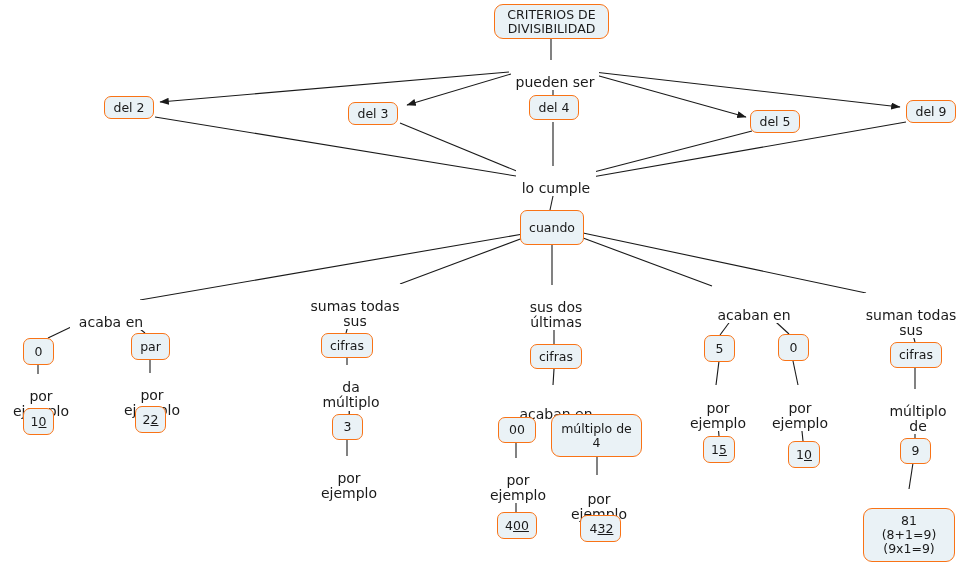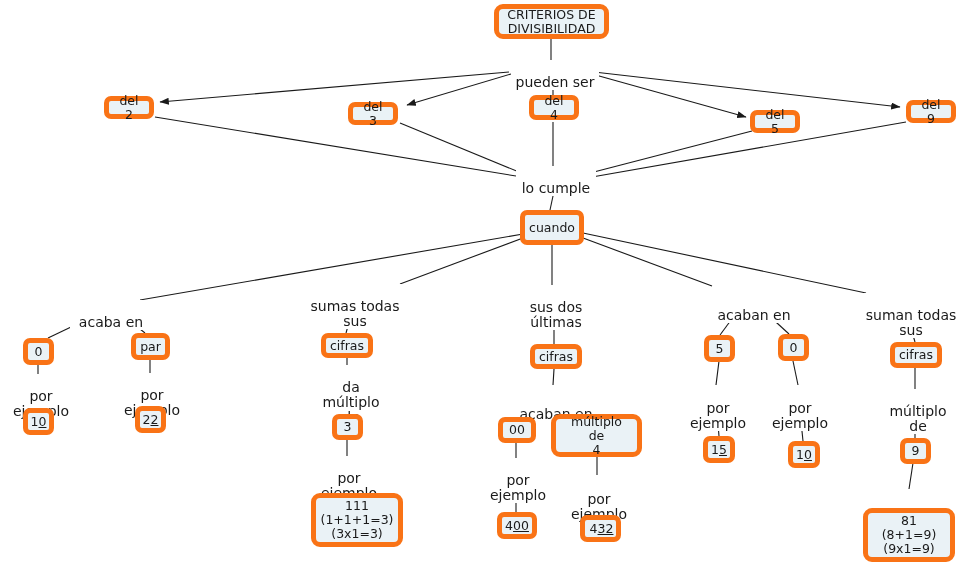--- a/index.html
+++ b/index.html
@@ -20,21 +20,21 @@
     position: absolute;
     left: 0; top: 0;
     width: 957px;
     height: 570px;
     pointer-events: none;
   }
   .node {
     position: absolute;
     box-sizing: border-box;
     background: #eaf2f6;
-    border: 5px solid #f97316;
+    border: 1px solid #f97316;
     border-radius: 7px;
     color: #1a1a1a;
     font-size: 12.5px;
     line-height: 14px;
     text-align: center;
     display: flex;
     align-items: center;
     justify-content: center;
     white-space: pre-line;
     padding: 2px 6px;
@@ -179,25 +179,20 @@
   </div>
 
   <div class="node" style="left:321px; top:333px; width:52px; height:25px;">
     <span>cifras</span>
   </div>
 
   <div class="node" style="left:332px; top:414px; width:31px; height:26px;">
     <span>3</span>
   </div>
 
-  <div class="node big" style="left:311px; top:493px; width:92px; height:54px; font-size:12.5px;">
-    <span>111
-(1+1+1=3)
-(3x1=3)</span>
-  </div>
 
   <div class="node" style="left:530px; top:344px; width:52px; height:25px;">
     <span>cifras</span>
   </div>
 
   <div class="node" style="left:498px; top:417px; width:38px; height:26px;">
     <span>00</span>
   </div>
 
   <div class="node big" style="left:551px; top:414px; width:91px; height:43px;">

